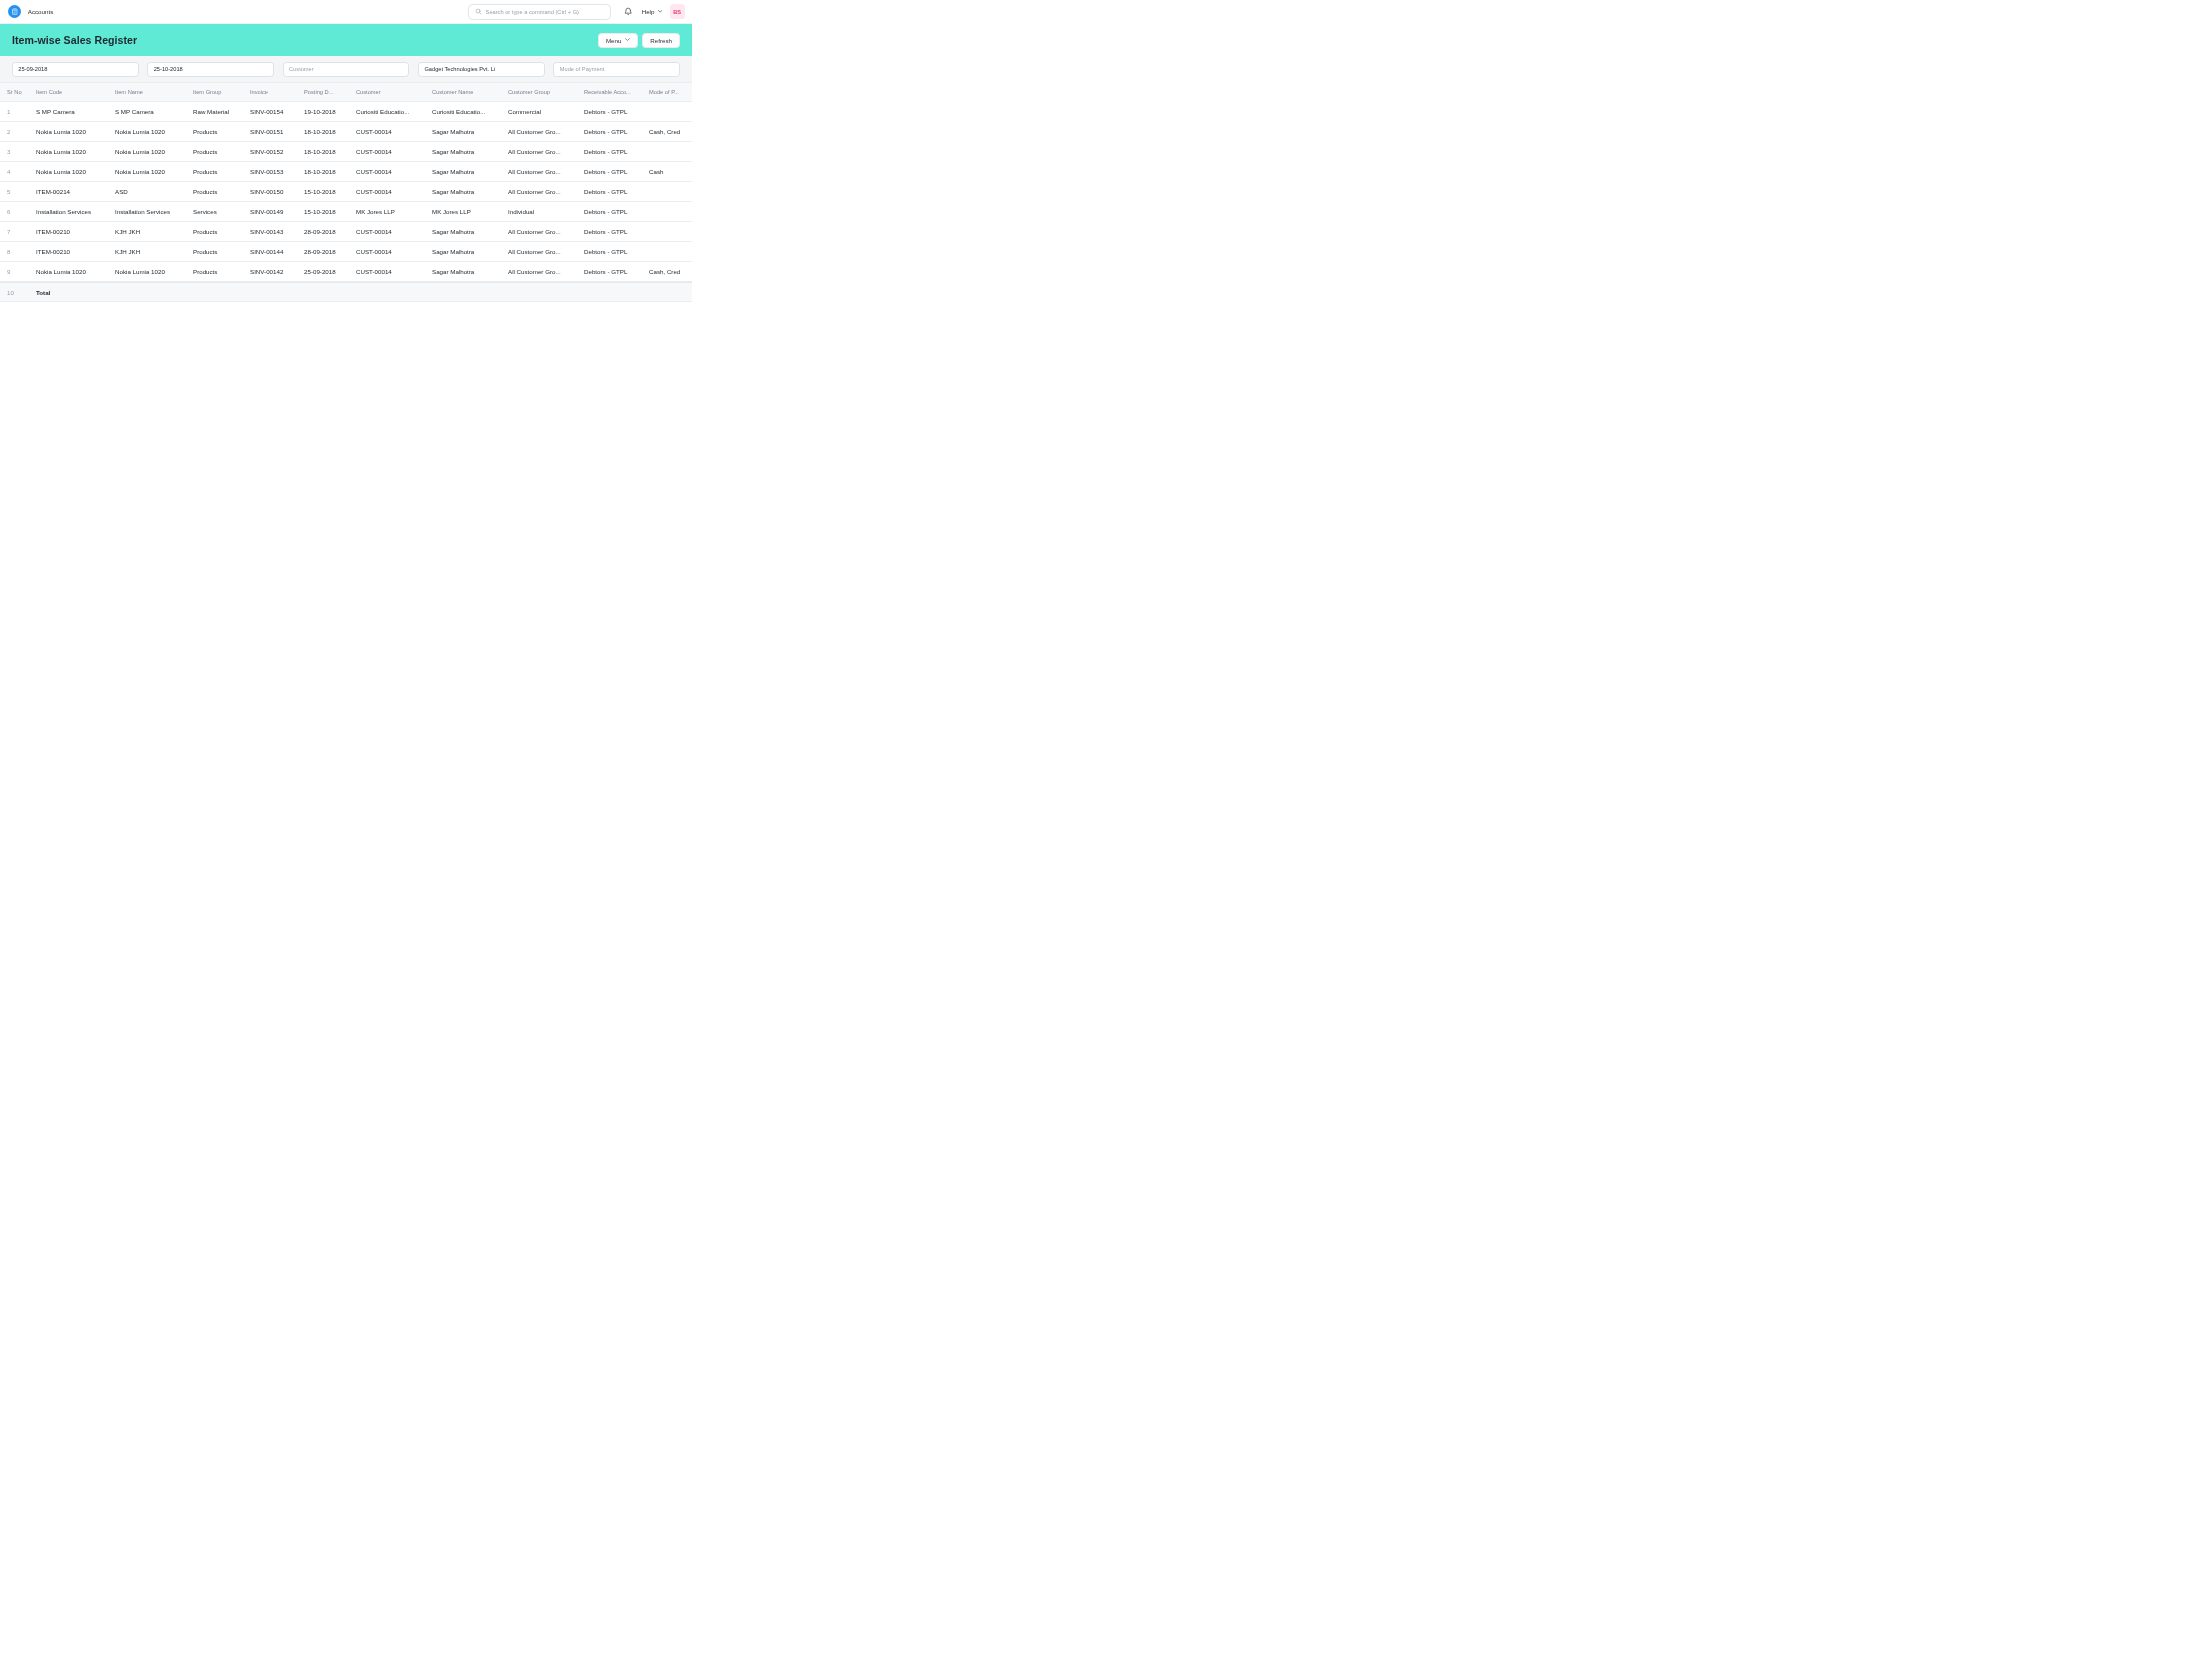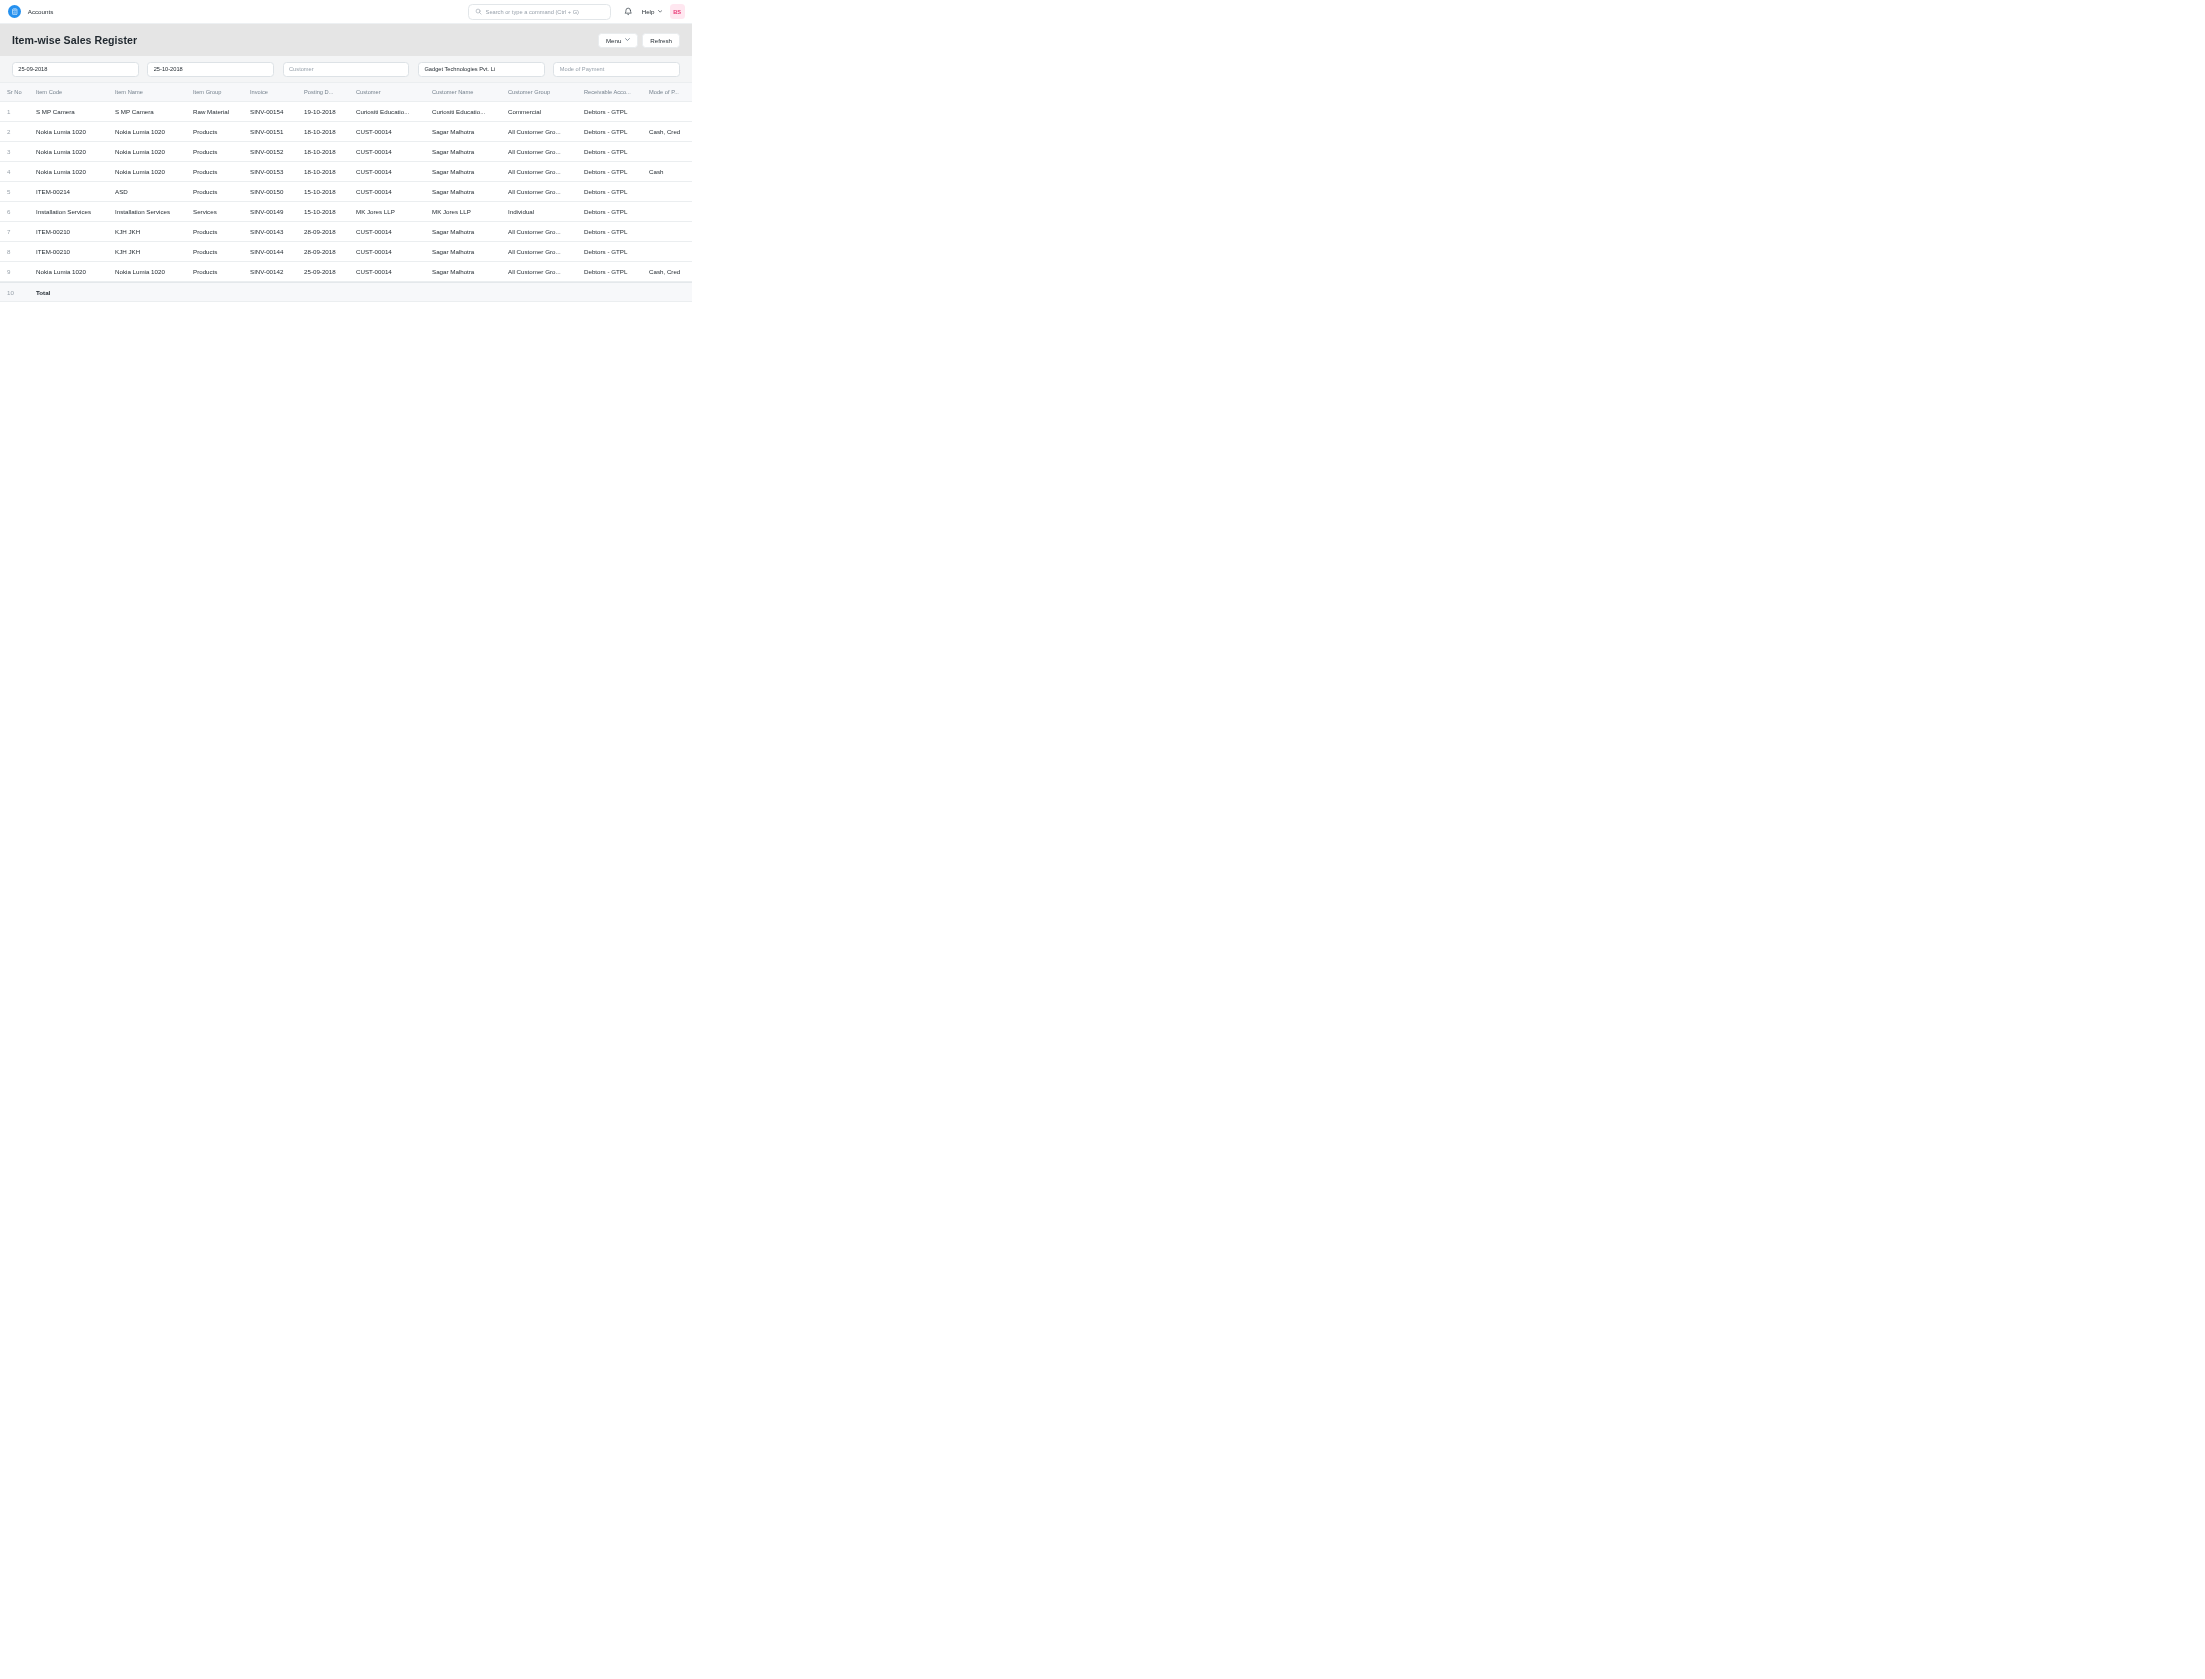--- a/index.html
+++ b/index.html
@@ -43,21 +43,21 @@
   .help-menu { margin-left: 9.7px; display: flex; align-items: center; gap: 3.1px; font-size: 6.2px; color: #1F272E; cursor: pointer; }
   .avatar {
     margin-left: 8px;
     width: 14.6px; height: 14.6px; border-radius: 3.5px;
     display: flex; align-items: center; justify-content: center;
     font-size: 5.7px; font-weight: 700; cursor: pointer;
   }
 
   
   .page-head {
-    height: 32px; background: #e5e5e5;
+    height: 32px; background: #5eead4;
     display: flex; align-items: center; justify-content: space-between;
     padding: 0 12px;
   }
   .page-title { font-size: 10.6px; font-weight: 700; color: #1F272E; letter-spacing: 0.04px; }
   .head-actions { display: flex; align-items: center; gap: 4px; }
   .btn {
     height: 15px; background: #fff;
     border: 0.4px solid #E9ECEE; border-radius: 3.5px;
     font-family: "Liberation Sans", sans-serif;
     font-size: 6.2px; color: #1F272E;

